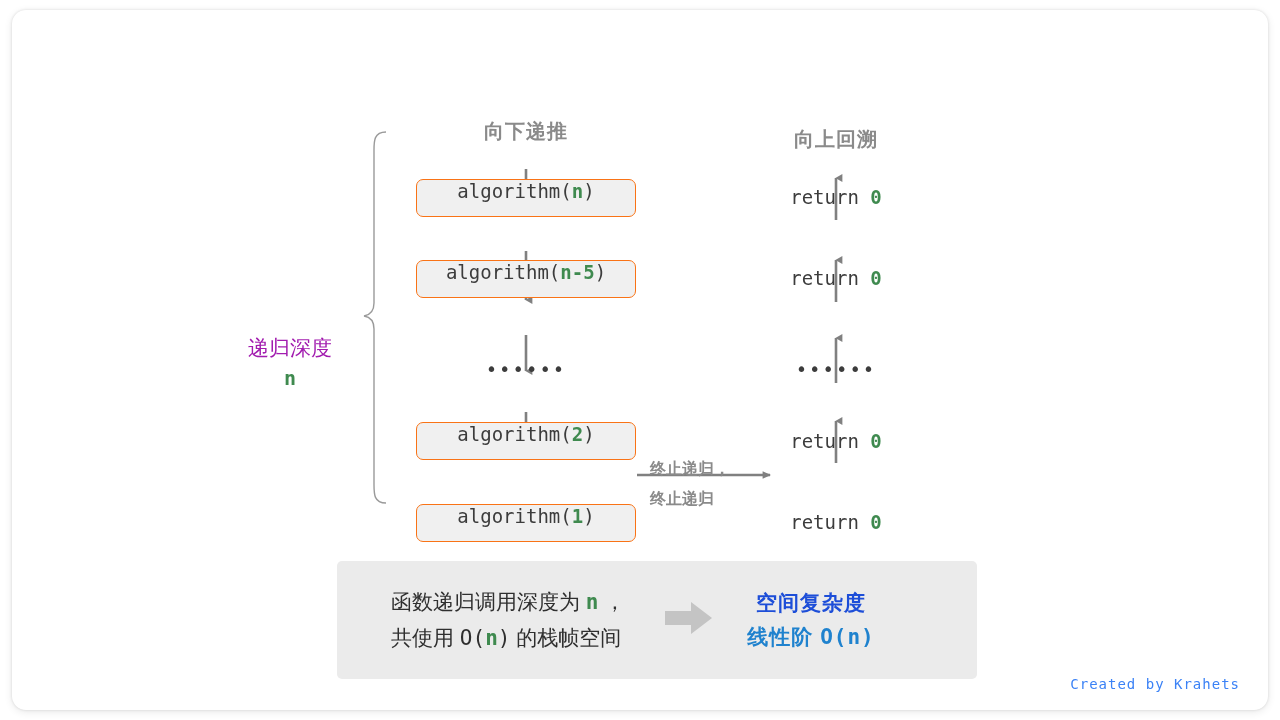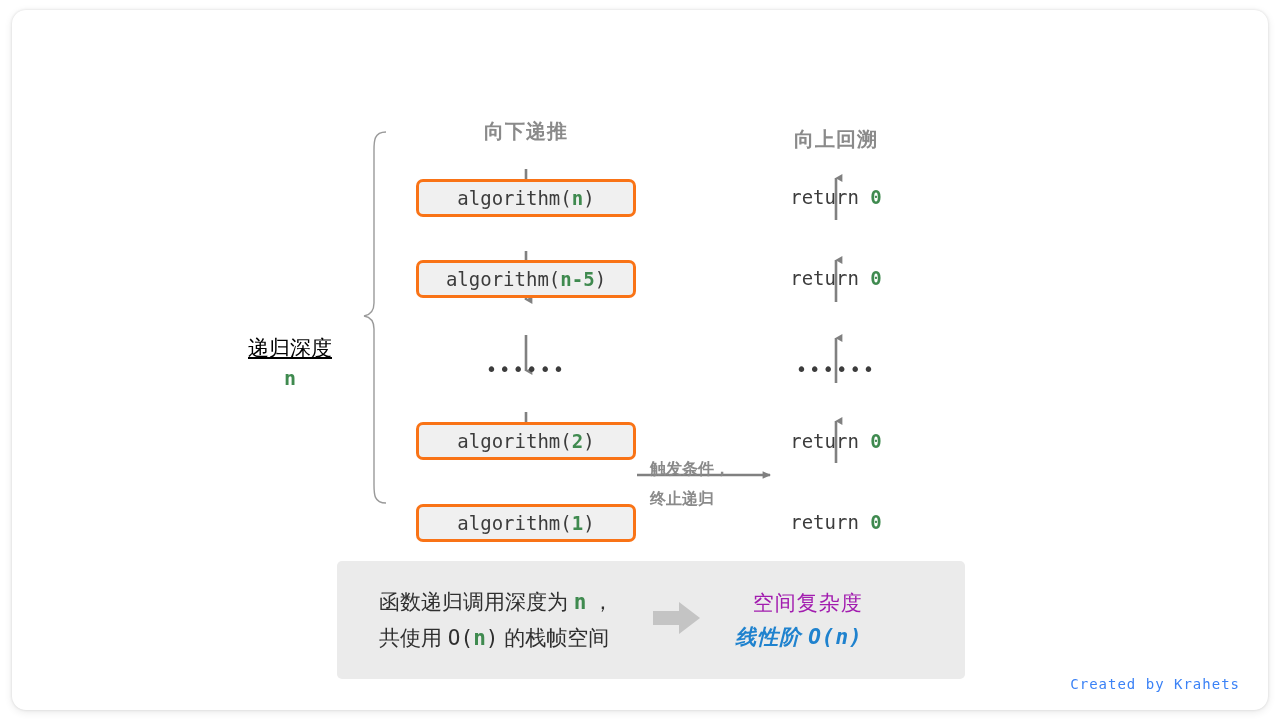--- a/index.html
+++ b/index.html
@@ -37,24 +37,24 @@
     text-align: center;
     white-space: nowrap;
   }
 
   
   .call-box {
     width: 220px;
     height: 38px;
     box-sizing: border-box;
     background: #f0f0f0;
-    border: 3px solid #f97316;
+    border: 1px solid #f97316;
     border-radius: 7px;
     display: flex;
-    align-items: center;
+    align-items: flex-start;
     justify-content: center;
     font-family: "DejaVu Sans Mono", "Liberation Mono", monospace;
     font-size: 19px;
     color: #3c3c3c;
     white-space: nowrap;
   }
   .call-box .arg { color: #3f8a4f; font-weight: bold; }
 
   
   .ret {
@@ -81,24 +81,23 @@
   
   #arrows { position: absolute; left: 0; top: 0; width: 1256px; height: 700px; pointer-events: none; }
 
   
   .depth-label {
     text-align: center;
     white-space: nowrap;
   }
   .depth-label .zh {
     font-size: 21px;
-    color: #000000;
+    color: #a21caf;
     display: block;
     line-height: 30px;
-    text-decoration: underline;
   }
   .depth-label .nvar {
     font-size: 20px;
     color: #3f8a4f;
     font-weight: bold;
     font-family: "DejaVu Sans Mono", "Liberation Mono", monospace;
     display: block;
     line-height: 30px;
   }
 
@@ -115,20 +114,21 @@
   #summary {
     position: absolute;
     left: 325px;
     top: 551px;
     width: 628px;
     height: 118px;
     background: #ebebeb;
     border-radius: 5px;
     display: flex;
     align-items: center;
+    padding-left: 12px;
   }
   #summary-left {
     margin-left: 42px;
     font-size: 21px;
     color: #2f2f2f;
     line-height: 36px;
     white-space: nowrap;
   }
   #summary-left .g {
     color: #3f8a4f;
@@ -139,33 +139,31 @@
     font-family: "DejaVu Sans Mono", "Liberation Mono", monospace;
   }
   #summary-arrow {
     margin-left: 40px;
     margin-right: 34px;
     flex: 0 0 auto;
   }
   #summary-right { text-align: center; white-space: nowrap; }
   #summary-right .title {
     font-size: 21px;
-    font-weight: normal;
-    color: #a21caf;
+    font-weight: bold;
+    color: #1d4ed8;
     line-height: 34px;
     letter-spacing: 1px;
-    text-align: right;
   }
   #summary-right .value {
     font-size: 21px;
     font-weight: bold;
     color: #1f82ce;
     line-height: 34px;
     letter-spacing: 1px;
-    font-style: italic;
   }
   #summary-right .value .mono {
     font-family: "DejaVu Sans Mono", "Liberation Mono", monospace;
   }
 
   
   #credit {
     position: absolute;
     right: 28px;
     bottom: 18px;
@@ -261,21 +259,21 @@
 
   <div class="abs ret" style="left:714px; top:372px;">
     <span>return </span><span class="zero">0</span>
   </div>
 
   <div class="abs ret" style="left:714px; top:453px;">
     <span>return </span><span class="zero">0</span>
   </div>
 
   <div class="abs trigger-note" style="left:638px; top:396px;">
-    <div>触发条件，</div>
+    <div>终止递归，</div>
     <div>终止递归</div>
   </div>
 
   <div id="summary">
     <div id="summary-left">
       <div><span>函数递归调用深度为 </span><span class="g">n</span><span> ，</span></div>
       <div><span>共使用 </span><span class="mono">O(</span><span class="g">n</span><span class="mono">)</span><span> 的栈帧空间</span></div>
     </div>
 
     <div id="summary-arrow">

